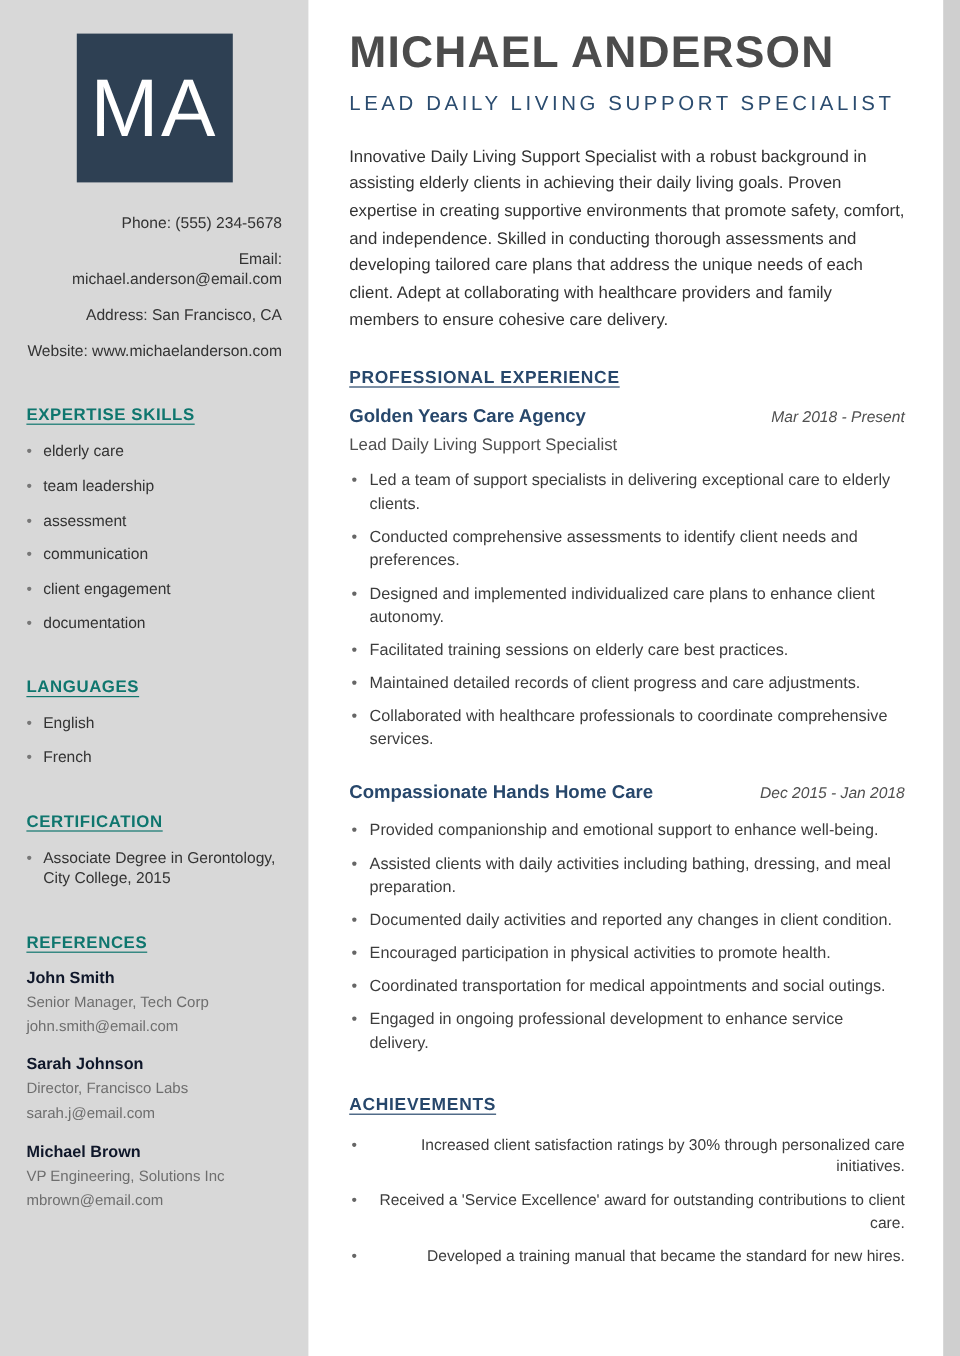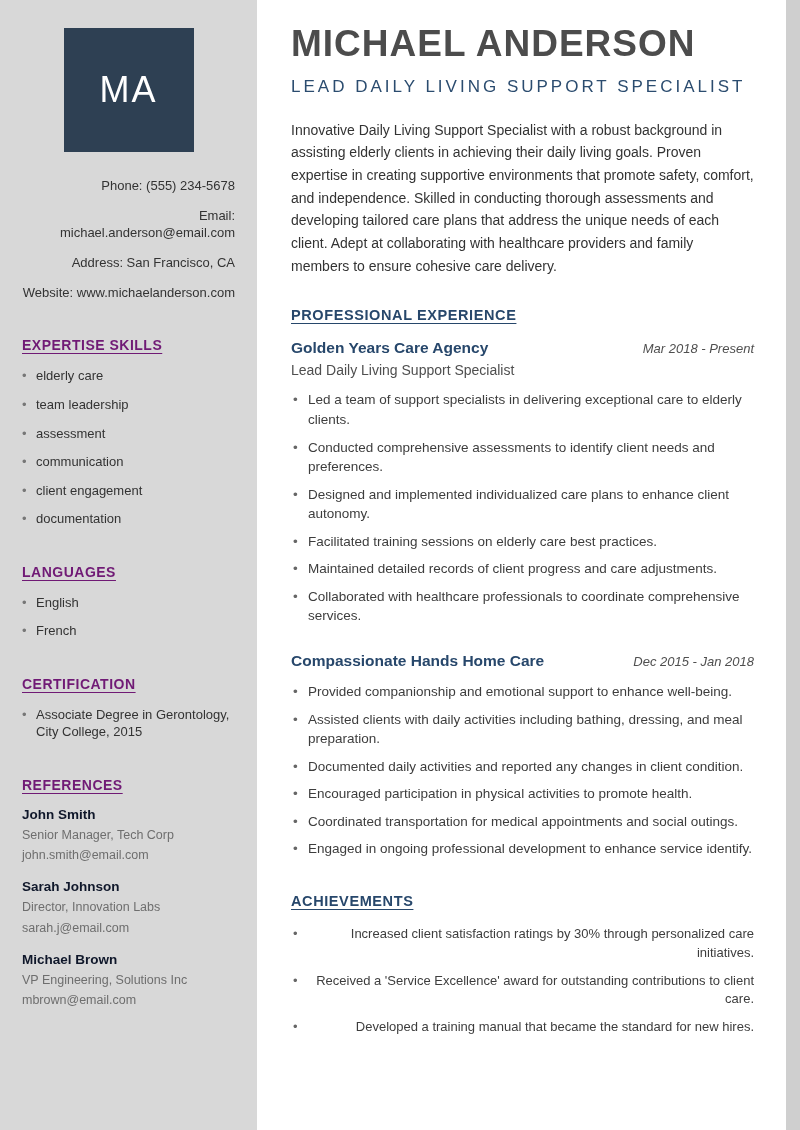--- a/index.html
+++ b/index.html
@@ -27,36 +27,36 @@
     width: 130px;
     height: 124px;
     background: #2e4053;
     margin: 28px auto 0 auto;
     display: flex;
     align-items: center;
     justify-content: center;
   }
   .monogram span {
     color: #ffffff;
-    font-size: 36px;
+    font-size: 68px;
     letter-spacing: 2px;
     font-weight: 400;
   }
   .contact { margin-top: 26px; }
   .contact div {
     font-size: 13px;
     color: #333333;
     margin-bottom: 13px;
     line-height: 1.3;
     text-align: right;
   }
   .side-heading {
     font-size: 14px;
     font-weight: bold;
-    color: #701a75;
+    color: #0f766e;
     letter-spacing: 0.5px;
     text-decoration: underline;
     text-underline-offset: 3px;
     margin-top: 36px;
     margin-bottom: 14px;
   }
   ul.side-list { list-style: none; }
   ul.side-list li {
     font-size: 13px;
     color: #333333;
@@ -198,21 +198,21 @@
 
     <div class="side-heading">REFERENCES</div>
 
     <div class="ref-person">
       <div class="ref-name">John Smith</div>
       <div class="ref-line">Senior Manager, Tech Corp</div>
       <div class="ref-line">john.smith@email.com</div>
     </div>
     <div class="ref-person">
       <div class="ref-name">Sarah Johnson</div>
-      <div class="ref-line">Director, Innovation Labs</div>
+      <div class="ref-line">Director, Francisco Labs</div>
       <div class="ref-line">sarah.j@email.com</div>
     </div>
     <div class="ref-person">
       <div class="ref-name">Michael Brown</div>
       <div class="ref-line">VP Engineering, Solutions Inc</div>
       <div class="ref-line">mbrown@email.com</div>
     </div>
 
   </aside>
 
@@ -245,21 +245,21 @@
       <div class="job-head">
         <span class="company">Compassionate Hands Home Care</span>
         <span class="dates">Dec 2015 - Jan 2018</span>
       </div>
       <ul class="main-list">
         <li>Provided companionship and emotional support to enhance well-being.</li>
         <li>Assisted clients with daily activities including bathing, dressing, and meal preparation.</li>
         <li>Documented daily activities and reported any changes in client condition.</li>
         <li>Encouraged participation in physical activities to promote health.</li>
         <li>Coordinated transportation for medical appointments and social outings.</li>
-        <li>Engaged in ongoing professional development to enhance service identify.</li>
+        <li>Engaged in ongoing professional development to enhance service delivery.</li>
       </ul>
     </section>
 
     <div class="section-heading" style="margin-top: 34px;">ACHIEVEMENTS</div>
     <ul class="main-list tight">
       <li>Increased client satisfaction ratings by 30% through personalized care initiatives.</li>
       <li>Received a 'Service Excellence' award for outstanding contributions to client care.</li>
       <li>Developed a training manual that became the standard for new hires.</li>
     </ul>
 

